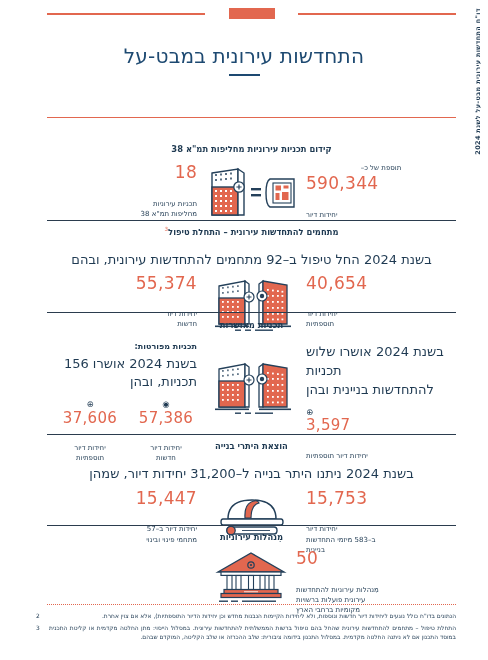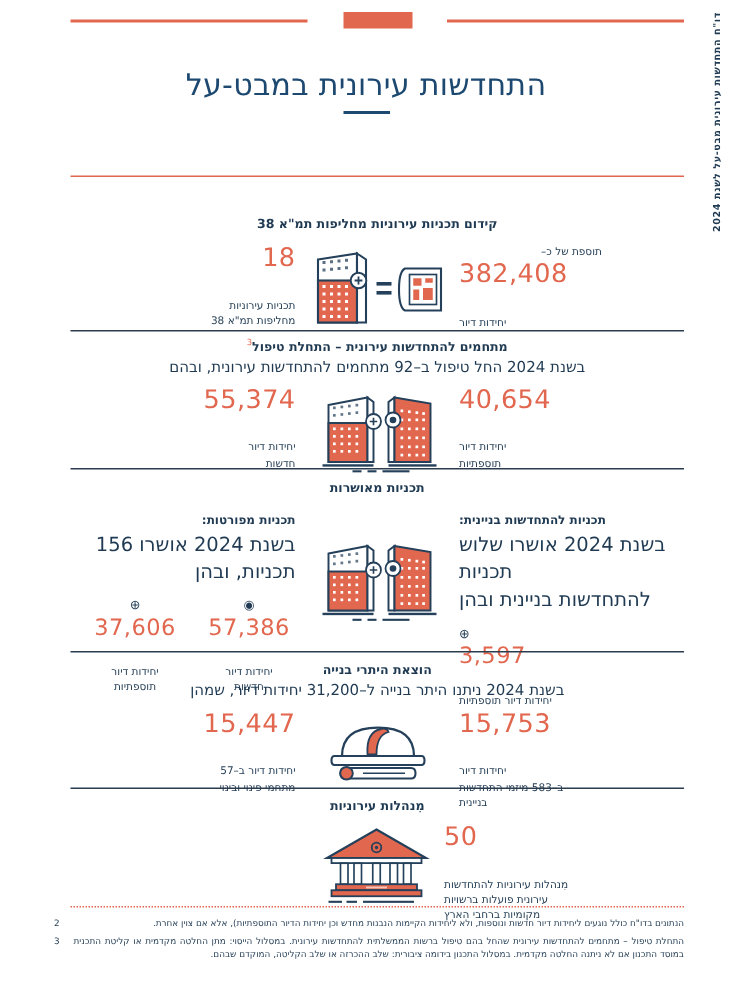--- a/index.html
+++ b/index.html
@@ -110,25 +110,25 @@
   .sec-head {
     text-align: center;
     font-size: 8.4px;
     font-weight: 700;
     color: #1f3a52;
     line-height: 1.35;
   }
   .sec-head sup { font-size: 5.6px; color:#e2674f; font-weight:400; }
   .sec-sub {
     text-align: center;
-    font-size: 10px;
+    font-size: 13px;
     font-weight: 400;
     color: #1f3a52;
     line-height: 1.35;
-    margin-top: 2px;
+    margin-top: 13px;
   }
   .sec-rule {
     position: absolute;
     left: 47px; right: 32px;
     height: 1.2px;
     background: #2b3c4e;
   }
 
   .row {
     display: flex;
@@ -235,21 +235,21 @@
 <div class="kicker">
   <div class="kicker-rule"></div>
 </div>
 
 <div class="section" style="top:144px;">
   <div class="sec-head">קידום תכניות עירוניות מחליפות תמ"א 38</div>
   <div class="row" style="margin-top:8px;">
 
     <div class="stat-col rtl-side">
       <div class="precap">תוספת של כ–</div>
-      <div class="big-num">382,408</div>
+      <div class="big-num">590,344</div>
       <div class="cap">יחידות דיור</div>
     </div>
 
     <div class="icon-cell">
       <svg width="104" height="56" viewBox="0 0 104 56">
 
         <polygon points="12,10 38,6 38,52 12,52" fill="#ffffff" stroke="#24405a" stroke-width="1.4"></polygon>
         <rect x="12" y="24" width="26" height="28" fill="#e2674f" stroke="#24405a" stroke-width="1.4"></rect>
         <polygon points="38,6 44,10 44,52 38,52" fill="#ffffff" stroke="#24405a" stroke-width="1.4"></polygon>
         <g fill="#24405a" opacity="0.75">
@@ -404,21 +404,20 @@
     </div>
   </div>
 </div>
 <div class="sec-rule" style="top:312px;"></div>
 
 <div class="section" style="top:320px;">
   <div class="sec-head">תכניות מאושרות</div>
   <div class="row" style="margin-top:10px;">
 
     <div class="stat-col rtl-side">
-      <div class="sub-title">תכניות להתחדשות בניינית:</div>
       <div class="sub-desc" style="white-space:pre-line">בשנת 2024 אושרו שלוש תכניות
 להתחדשות בניינית ובהן</div>
       <div style="margin-top:8px;">
         <div class="mini-icon">⊕</div>
         <div class="big-num sm">3,597</div>
         <div class="cap">יחידות דיור תוספתיות</div>
       </div>
     </div>
 
     <div class="icon-cell" style="padding-top:16px;">

